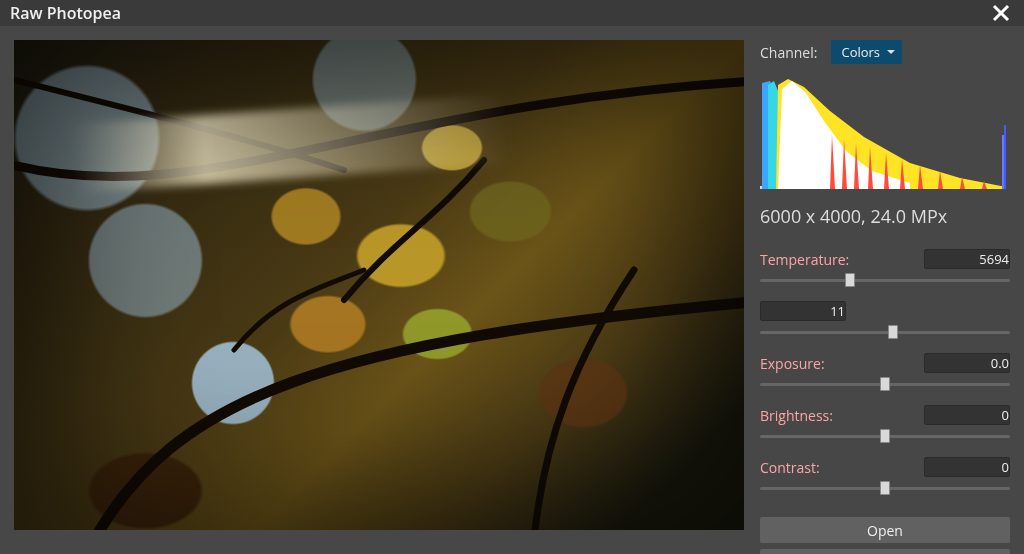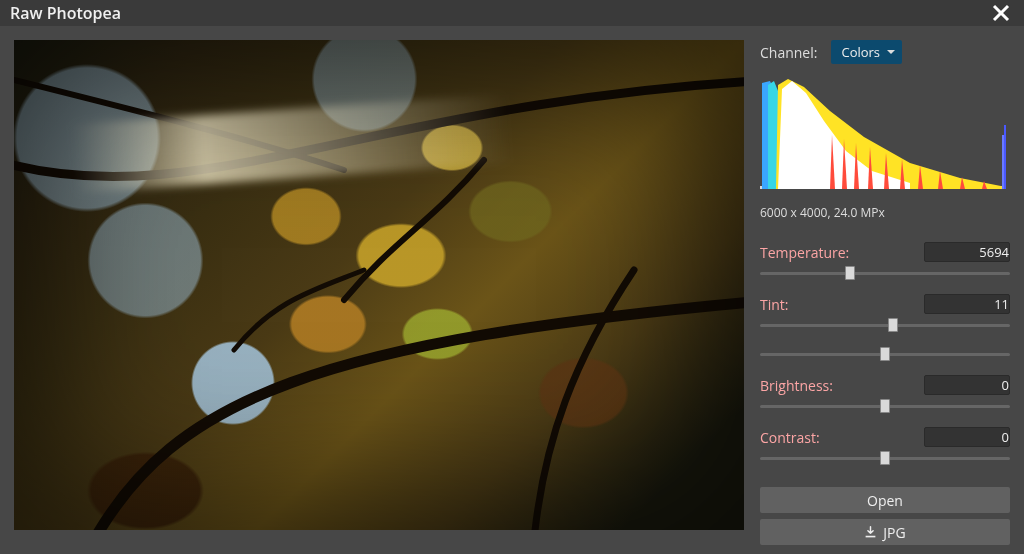--- a/index.html
+++ b/index.html
@@ -47,21 +47,21 @@
   .panel { flex: 1; display: flex; flex-direction: column; gap: 13px; font-size: 14px; color: #ddd; }
 
   .row-channel { display:flex; align-items:center; gap: 14px; }
   .row-channel .lbl { color:#ddd; }
   .dropdown { background:#0c4a6e; border:0; color:#eee; padding:3px 22px 3px 10px; border-radius:2px; font-size:13px; position:relative; cursor:pointer; }
   .dropdown::after { content:""; position:absolute; right:7px; top:50%; margin-top:-2px; border:4px solid transparent; border-top-color:#ddd; }
 
   .histogram { width: 246px; height: 112px; position: relative; }
   .histogram svg { width:100%; height:100%; }
 
-  .dims { color:#ddd; font-size:12px; margin-top:2px; margin-bottom:8px; }
+  .dims { color:#ddd; font-size:18px; margin-top:2px; margin-bottom:8px; }
 
   .control { display:flex; flex-direction:column; gap:3px; }
   .control .top { display:flex; align-items:center; }
   .control .top .clabel { flex:1; color:#fca5a5; }
   .control .top .valuebox { width:86px; height:20px; background:#333; border:1px solid #2a2a2a; color:#eee; text-align:right; padding:1px 0; font-size:13px; border-radius:2px; }
 
   .slider { position:relative; height:16px; }
   .slider .track { position:absolute; left:0; right:0; top:7px; height:3px; background:#666; border-radius:2px; }
   .slider .thumb { position:absolute; top:1px; width:10px; height:14px; background:#d9d9d9; border:1px solid #888; border-radius:1px; transform:translateX(-50%); cursor:pointer; }
 
@@ -149,30 +149,33 @@
           <input class="valuebox" value="5694" style="">
         </div>
         <div class="slider">
           <div class="track"></div>
           <div class="thumb" style="left: 36%;"></div>
         </div>
       </div>
 
       <div class="control">
         <div class="top">
-          <span class="clabel">Tint:</span>
           <input class="valuebox" value="11" style="">
         </div>
         <div class="slider">
           <div class="track"></div>
           <div class="thumb" style="left: 53%;"></div>
         </div>
       </div>
 
       <div class="control">
+        <div class="top">
+          <span class="clabel">Exposure:</span>
+          <input class="valuebox" value="0.0" style="">
+        </div>
         <div class="slider">
           <div class="track"></div>
           <div class="thumb" style="left: 50%;"></div>
         </div>
       </div>
 
       <div class="control">
         <div class="top">
           <span class="clabel">Brightness:</span>
           <input class="valuebox" value="0" style="">

